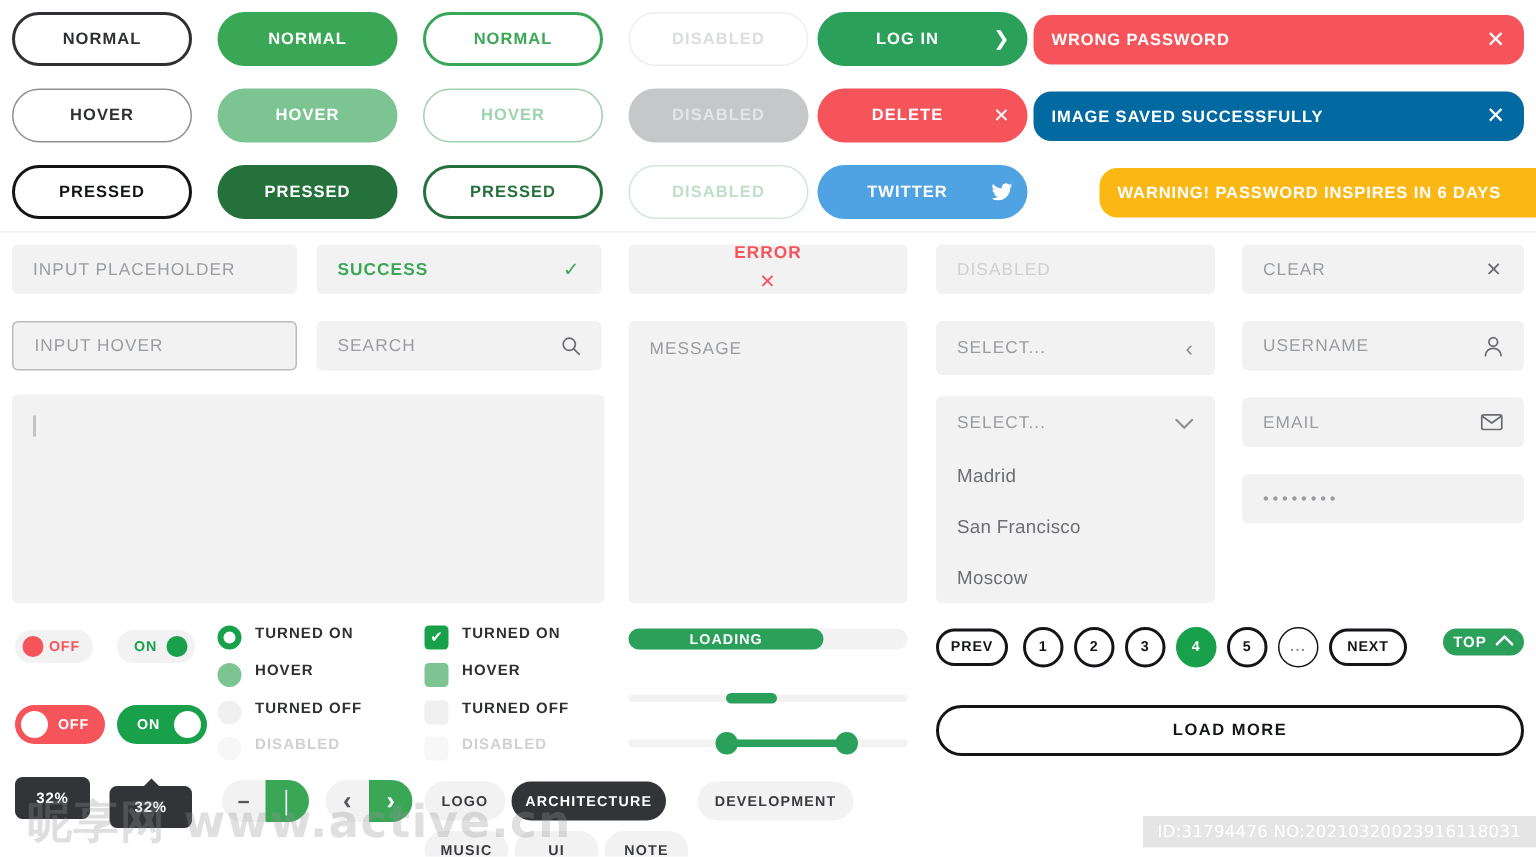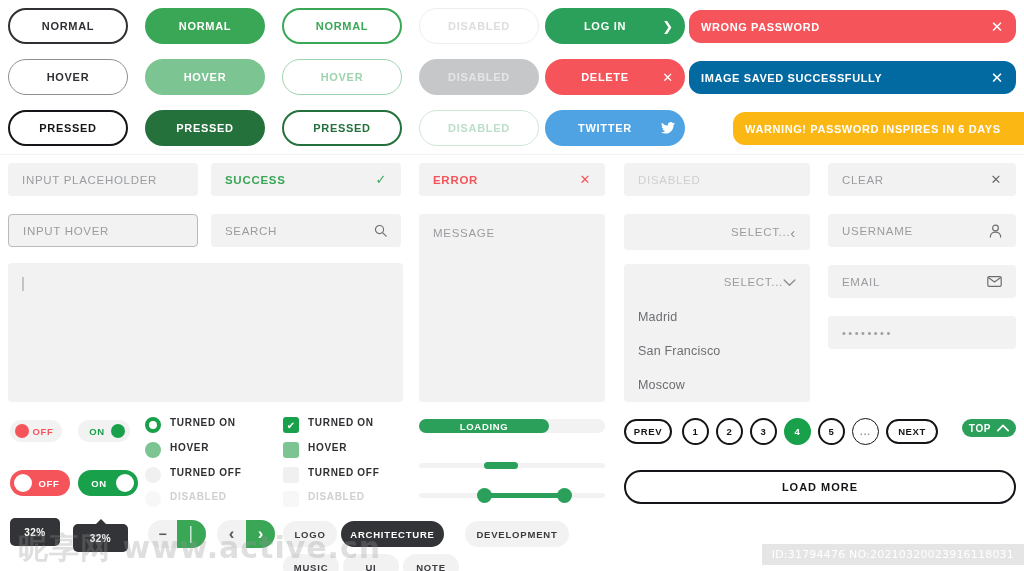--- a/index.html
+++ b/index.html
@@ -64,21 +64,21 @@
   .f-success .ficon{color:#3aa757;}
   .f-error .ftext{color:#f4545a;font-weight:bold;}
   .f-error .ficon{color:#f4545a;}
   .textarea{position:absolute;background:#f2f2f2;border-radius:4px;
     box-sizing:border-box;padding:14px;cursor:text;}
   .caret{display:inline-block;width:1.5px;height:14px;background:#c3c4c6;}
   .ta-msg{position:absolute;background:#f2f2f2;border-radius:4px;
     box-sizing:border-box;padding:13px 14px;font-size:11.5px;letter-spacing:.7px;
     color:#9a9c9f;text-transform:uppercase;cursor:text;}
   .dropdown{position:absolute;background:#f2f2f2;border-radius:4px;
-    box-sizing:border-box;cursor:pointer;text-align:right;}
+    box-sizing:border-box;cursor:pointer;}
   .dropdown .dhead{display:flex;align-items:center;padding:0 14px;height:36px;
     font-size:11.5px;letter-spacing:.7px;color:#9a9c9f;text-transform:uppercase;}
   .dropdown .dhead .dlab{flex:1;}
   .dropdown .dopt{padding:0 14px;height:34px;display:flex;align-items:center;
     font-size:12.5px;color:#6c6e72;letter-spacing:.2px;}
   .pwd{letter-spacing:2.5px;font-size:11px;color:#9a9c9f;}
 
   
   .toggle{position:absolute;border-radius:999px;display:flex;align-items:center;
     box-sizing:border-box;cursor:pointer;font-size:9.5px;font-weight:bold;
@@ -249,21 +249,21 @@
   <div class="field" style="left:211px;top:214px;width:190px;height:33px;">
     <span class="ftext">SEARCH</span>
     <span class="ficon">
       <svg width="13" height="13" viewBox="0 0 16 16" aria-hidden="true">
         <circle cx="6.8" cy="6.8" r="5" fill="none" stroke="#6c6e72" stroke-width="1.4"></circle>
         <line x1="10.5" y1="10.5" x2="15" y2="15" stroke="#6c6e72" stroke-width="1.4" stroke-linecap="round"></line>
       </svg>
     </span>
   </div>
 
-  <div class="field f-error" style="left:419px;top:163px;width:186px;height:33px;">
+  <div class="field f-error" style="left:419px;top:163px;width:186px;height:33px;flex-direction:column;">
     <span class="ftext">ERROR</span>
     <span class="ficon">✕</span>
   </div>
   <div class="ta-msg" style="left:419px;top:214px;width:186px;height:188px;">
     <span>MESSAGE</span>
   </div>
 
   <div class="field field-disabled" style="left:624px;top:163px;width:186px;height:33px;">
     <span class="ftext">DISABLED</span>
   </div>

